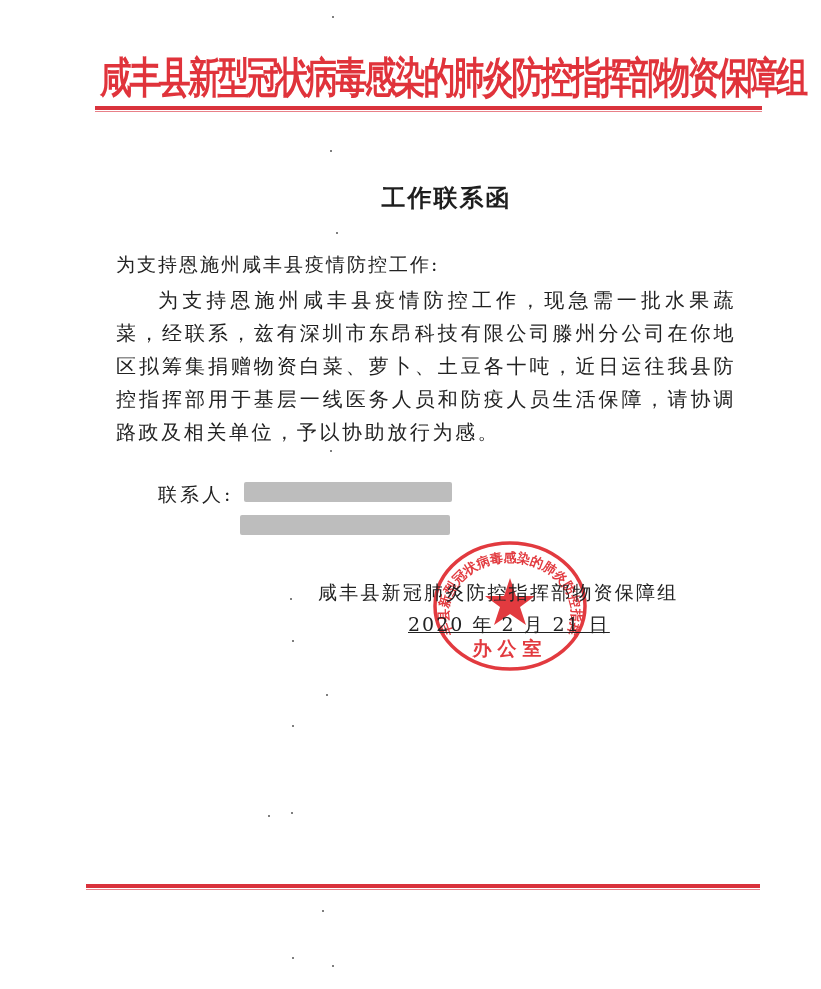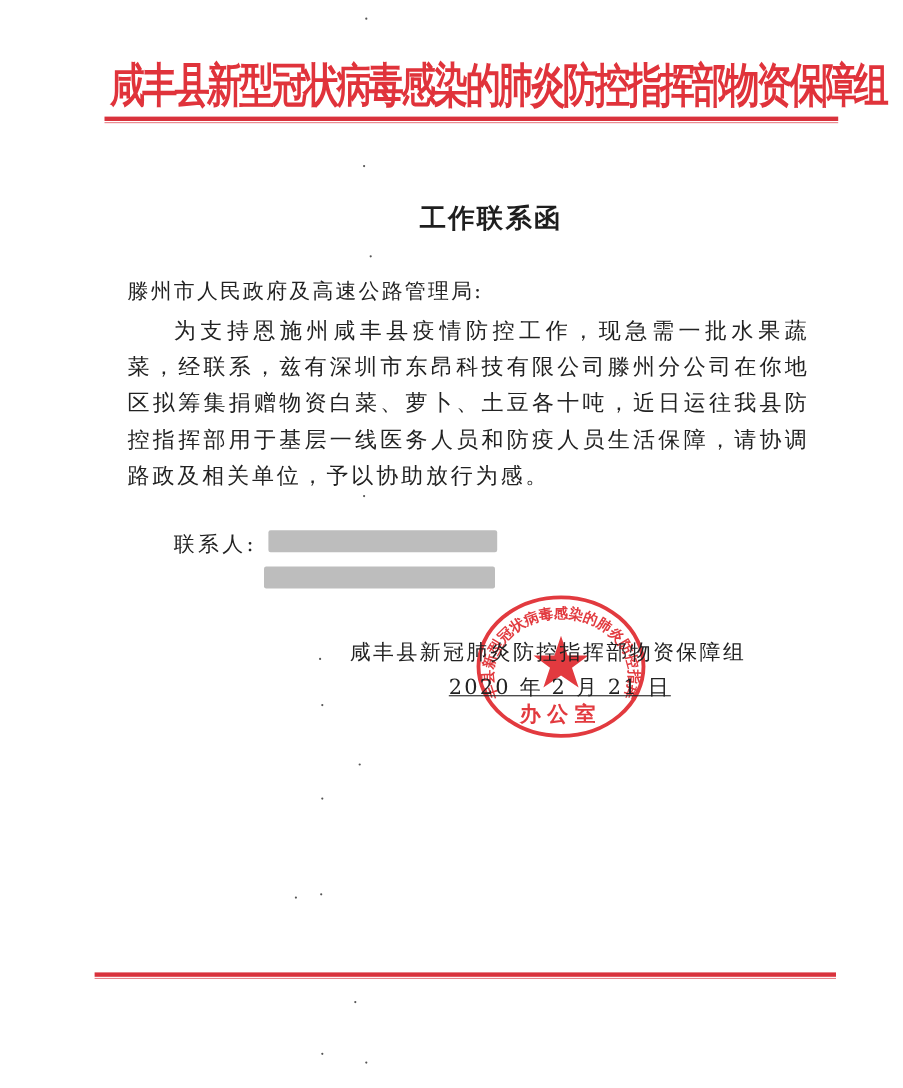--- a/index.html
+++ b/index.html
@@ -43,21 +43,21 @@
   .speck { position: absolute; width: 2px; height: 2px; background: #555; border-radius: 50%; }
 </style>
 </head>
 <body>
 
 <div class="letterhead">咸丰县新型冠状病毒感染的肺炎防控指挥部物资保障组</div>
 <div class="rule top"></div>
 <div class="rule top-thin"></div>
 
 <div class="doc-title">工作联系函</div>
-<div class="salutation">滕州市人民政府及高速公路管理局:</div>
+<div class="salutation">为支持恩施州咸丰县疫情防控工作:</div>
 <div class="body-text">为支持恩施州咸丰县疫情防控工作，现急需一批水果蔬菜，经联系，兹有深圳市东昂科技有限公司滕州分公司在你地区拟筹集捐赠物资白菜、萝卜、土豆各十吨，近日运往我县防控指挥部用于基层一线医务人员和防疫人员生活保障，请协调路政及相关单位，予以协助放行为感。</div>
 
 <div class="contact-label">联系人:</div>
 <div class="redact r1"></div>
 <div class="redact r2"></div>
 
 <svg class="stamp" viewBox="0 0 156 132">
   <defs>
     <path id="ringPath" d="M 22 96 A 62 52 0 1 1 134 96" fill="none"></path>
   </defs>

